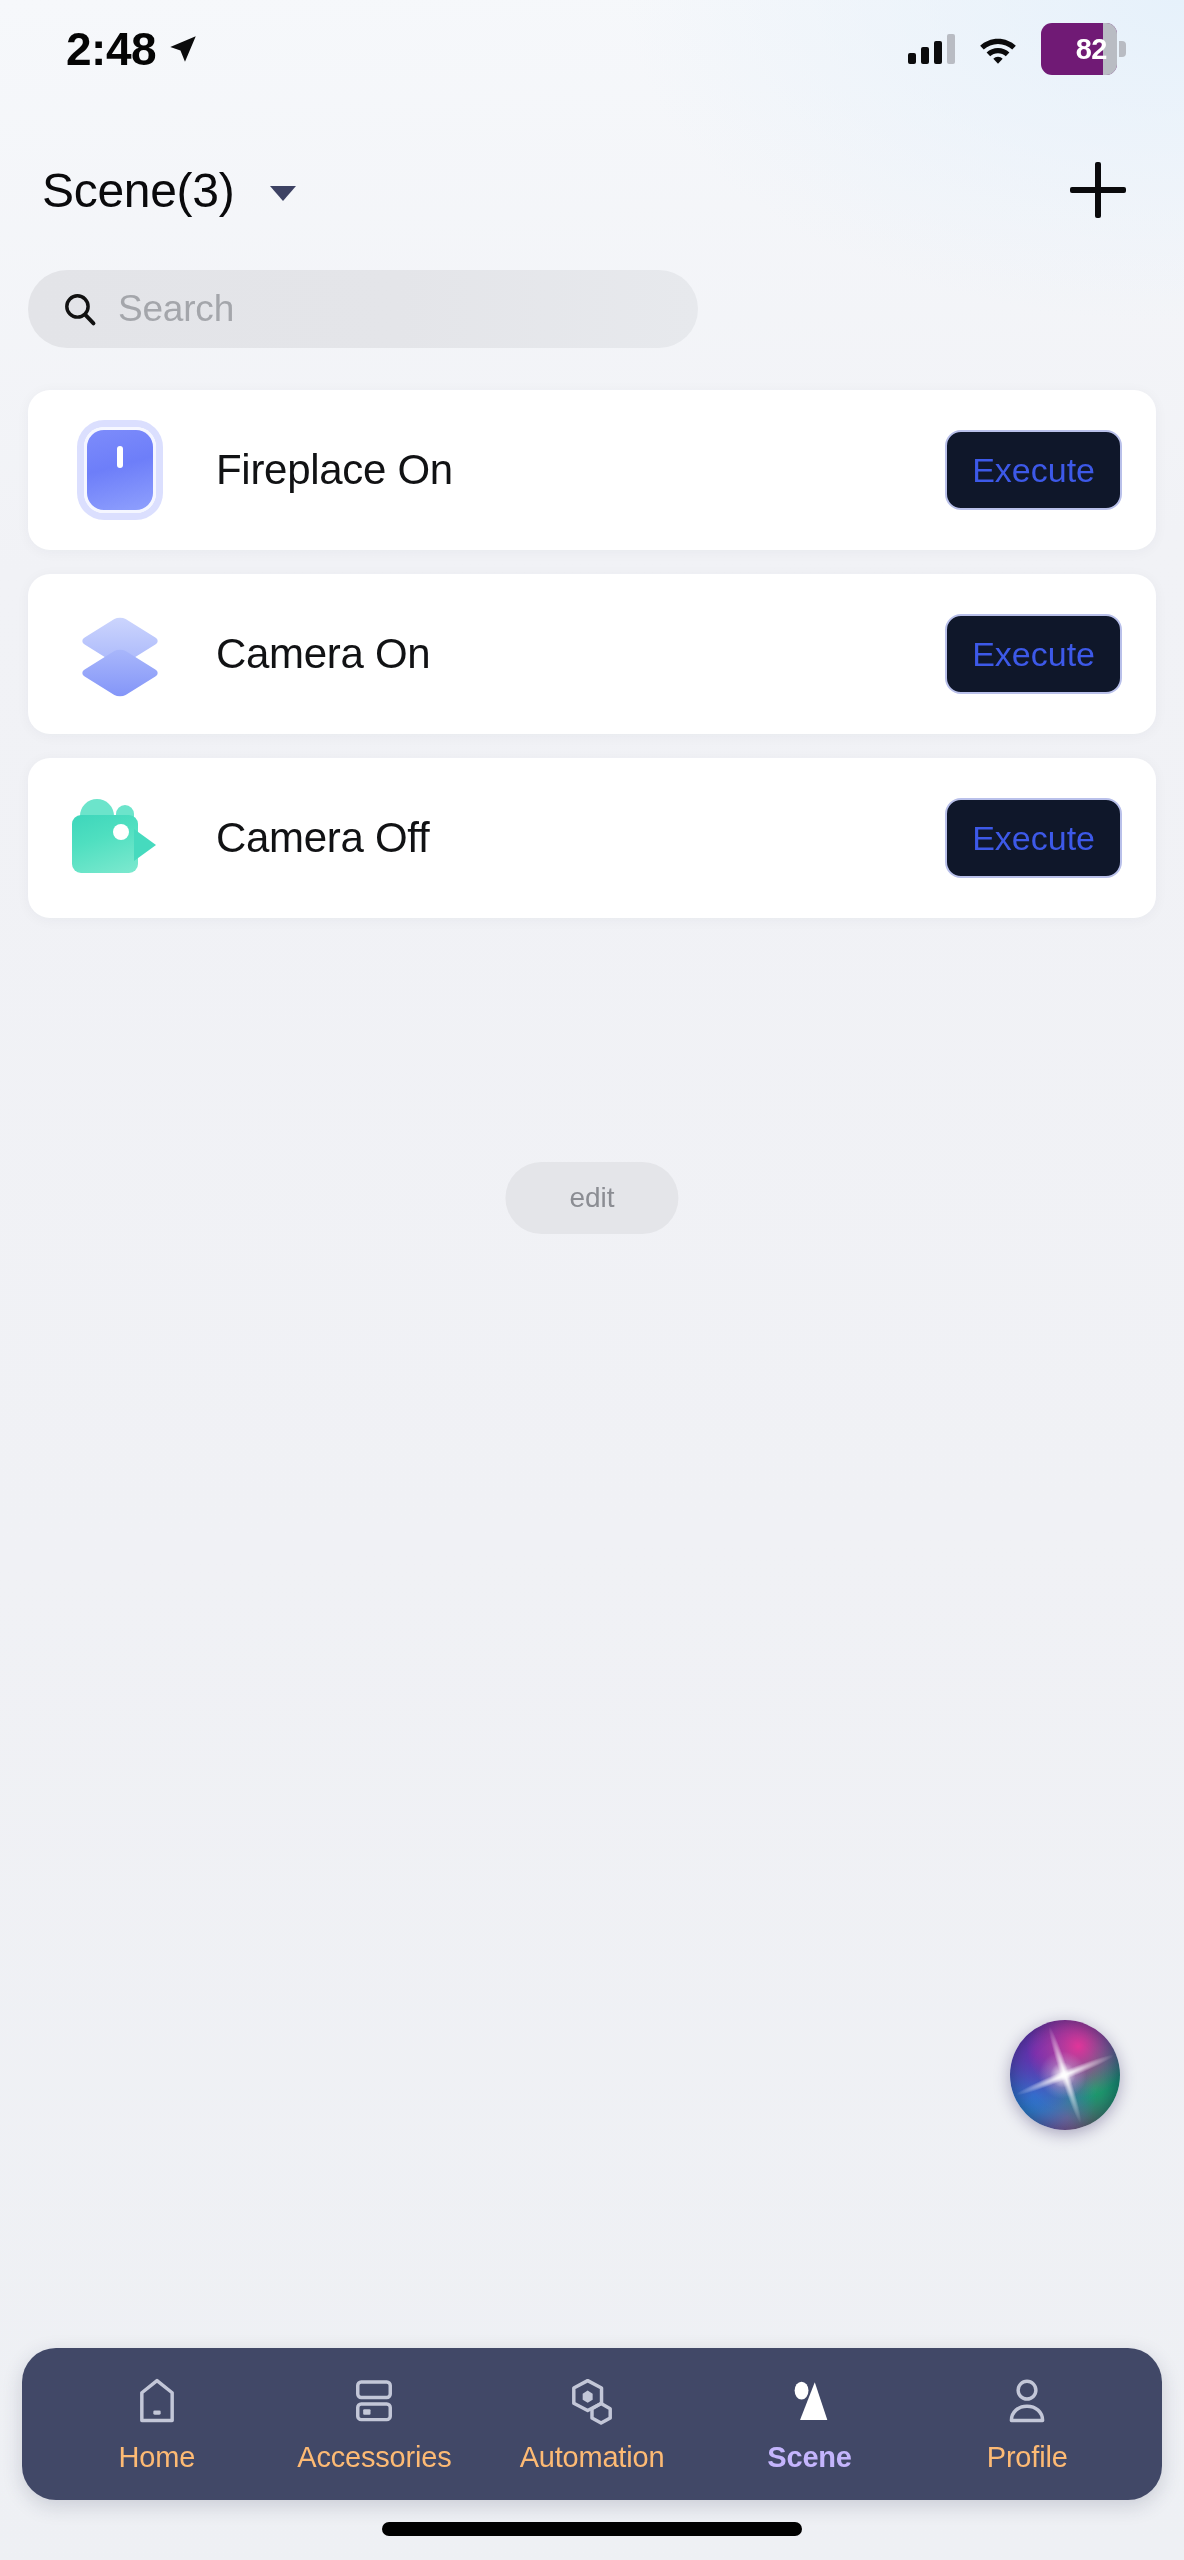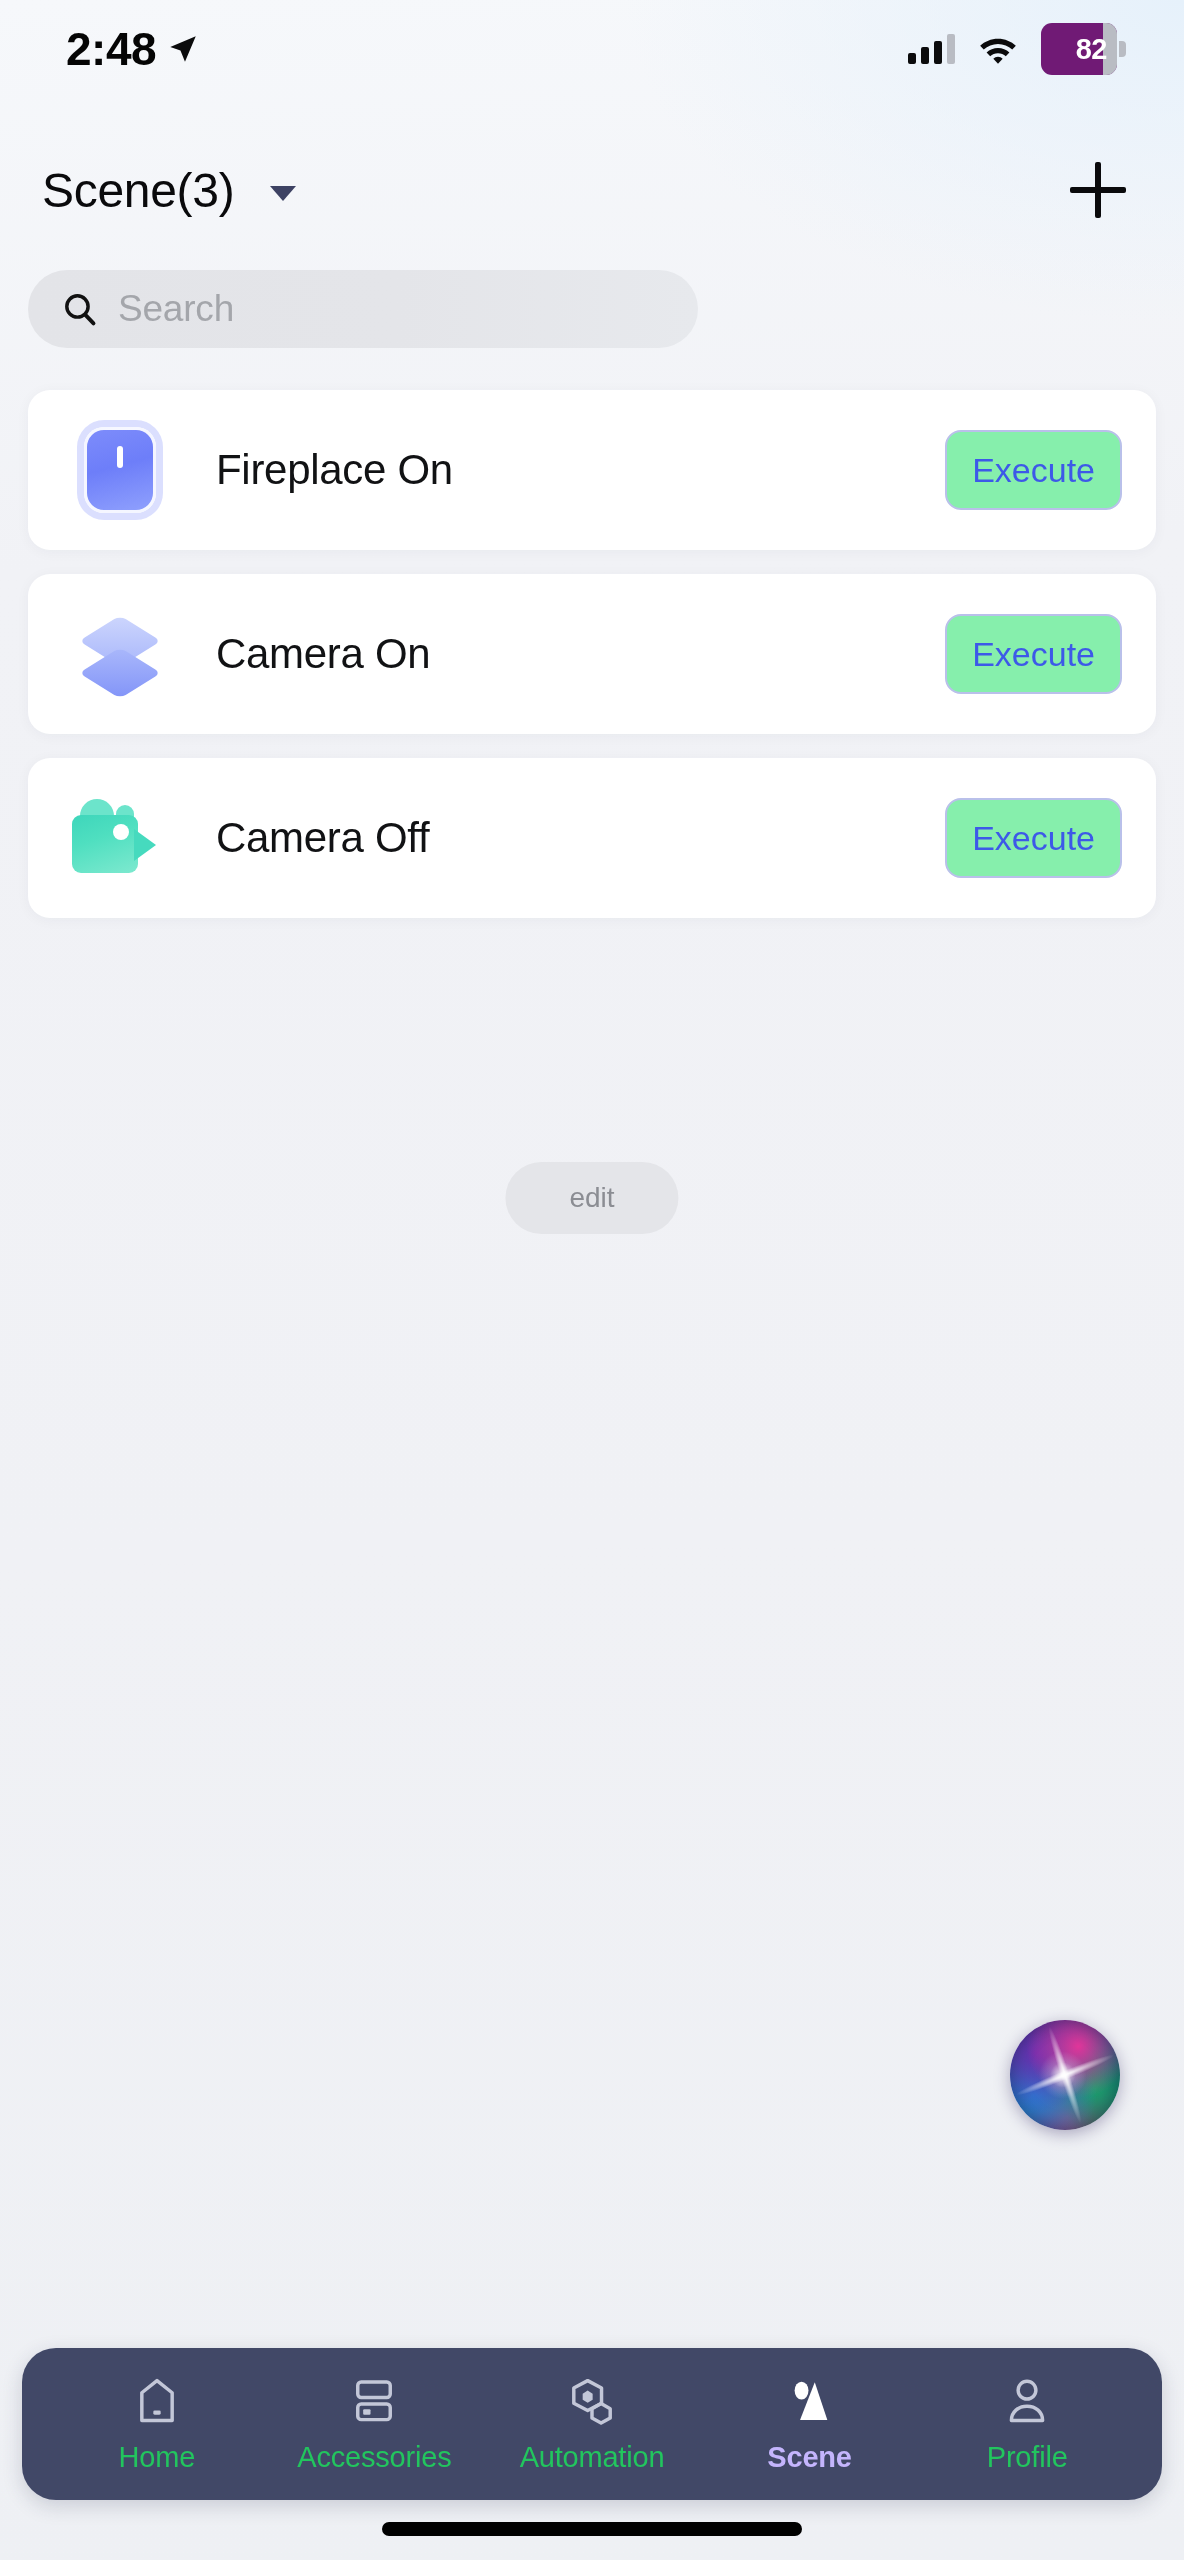--- a/index.html
+++ b/index.html
@@ -94,21 +94,21 @@
     box-shadow: 0 2px 14px rgba(34,40,70,0.045);
     display: flex; align-items: center; padding: 0 34px 0 44px;
     cursor: pointer;
   }
   .card-icon { width: 96px; height: 96px; flex: 0 0 96px; display: flex; align-items: center; justify-content: center; }
   .card-label {
     flex: 1; font-size: 42px; color: #111214; letter-spacing: -0.3px;
     margin-left: 48px;
   }
   .exec-btn {
-    border: 2px solid #b9c0ea; border-radius: 16px; background: #86efac;
+    border: 2px solid #b9c0ea; border-radius: 16px; background: #0f172a;
     color: #3d59e8; font-size: 34px; font-family: "Liberation Sans", sans-serif;
     padding: 21px 25px; line-height: 1; cursor: pointer; white-space: nowrap;
   }
 
   
   .ico-switch {
     width: 72px; height: 86px; border-radius: 20px;
     background: linear-gradient(165deg, #7d8cfb 0%, #6d7ef9 45%, #8fa0fd 100%);
     border: 3px solid rgba(255,255,255,0.92);
     box-shadow: 0 0 0 7px rgba(125,140,251,0.28);
@@ -185,21 +185,21 @@
     background: #414867; border-radius: 34px;
     display: flex; align-items: center; justify-content: space-between;
     padding: 0 26px;
     box-shadow: 0 6px 20px rgba(40,45,80,0.18);
   }
   .tab {
     flex: 1; display: flex; flex-direction: column; align-items: center; gap: 14px;
     cursor: pointer;
   }
   .tab svg { display: block; }
-  .tab-label { font-size: 29px; color: #22c55e; letter-spacing: -0.2px; }
+  .tab-label { font-size: 29px; color: #fdba74; letter-spacing: -0.2px; }
   .tab.active .tab-label { color: #c4b5fd; font-weight: 700; }
 
   
   .home-ind {
     position: absolute; bottom: 24px; left: 50%; transform: translateX(-50%);
     width: 420px; height: 14px; background: #000; border-radius: 7px;
   }
 </style>
 </head>
 <body>

